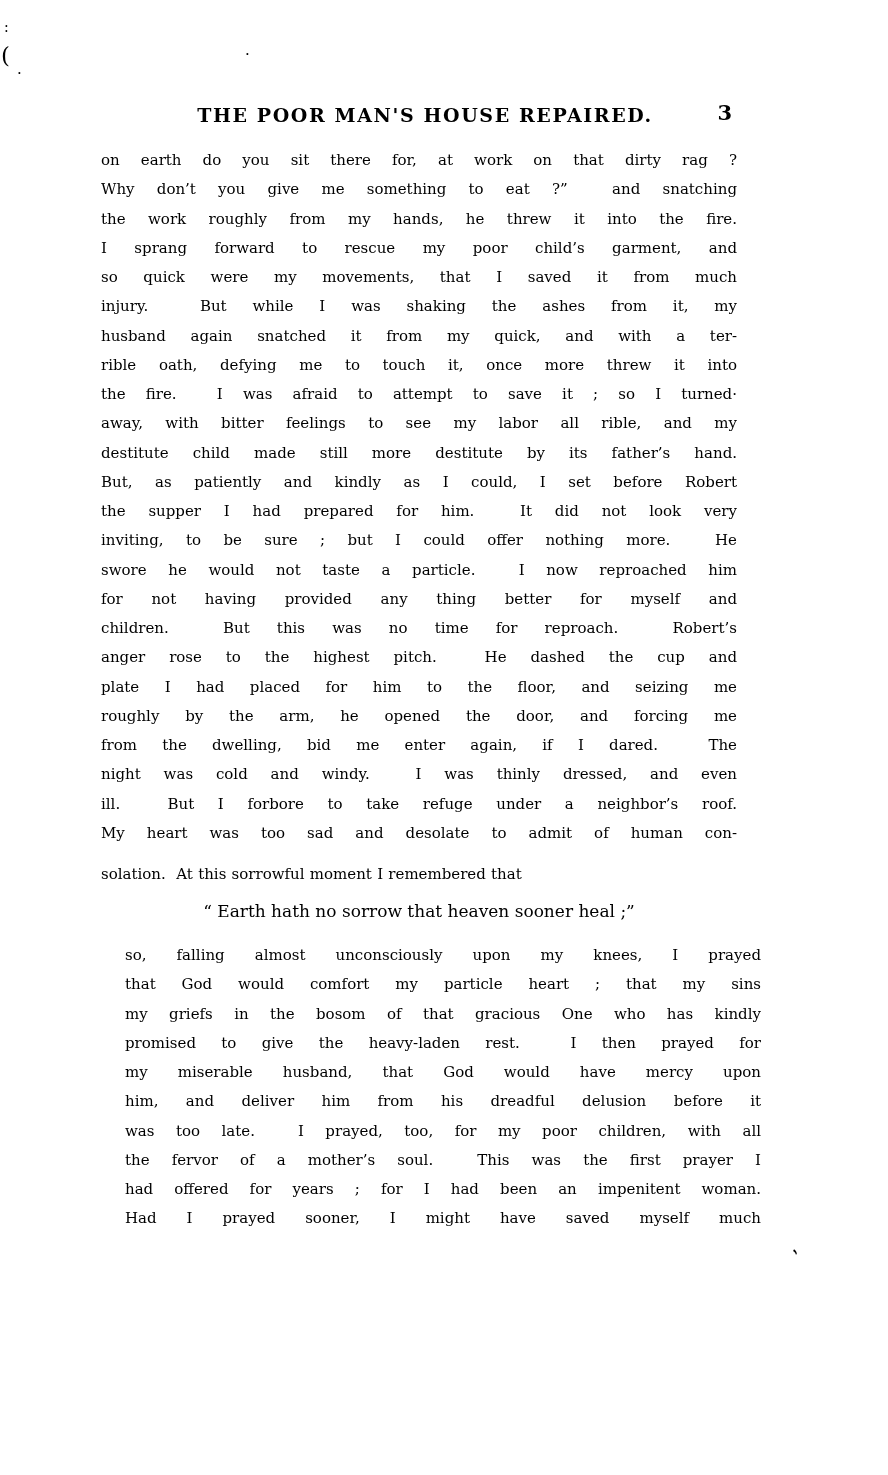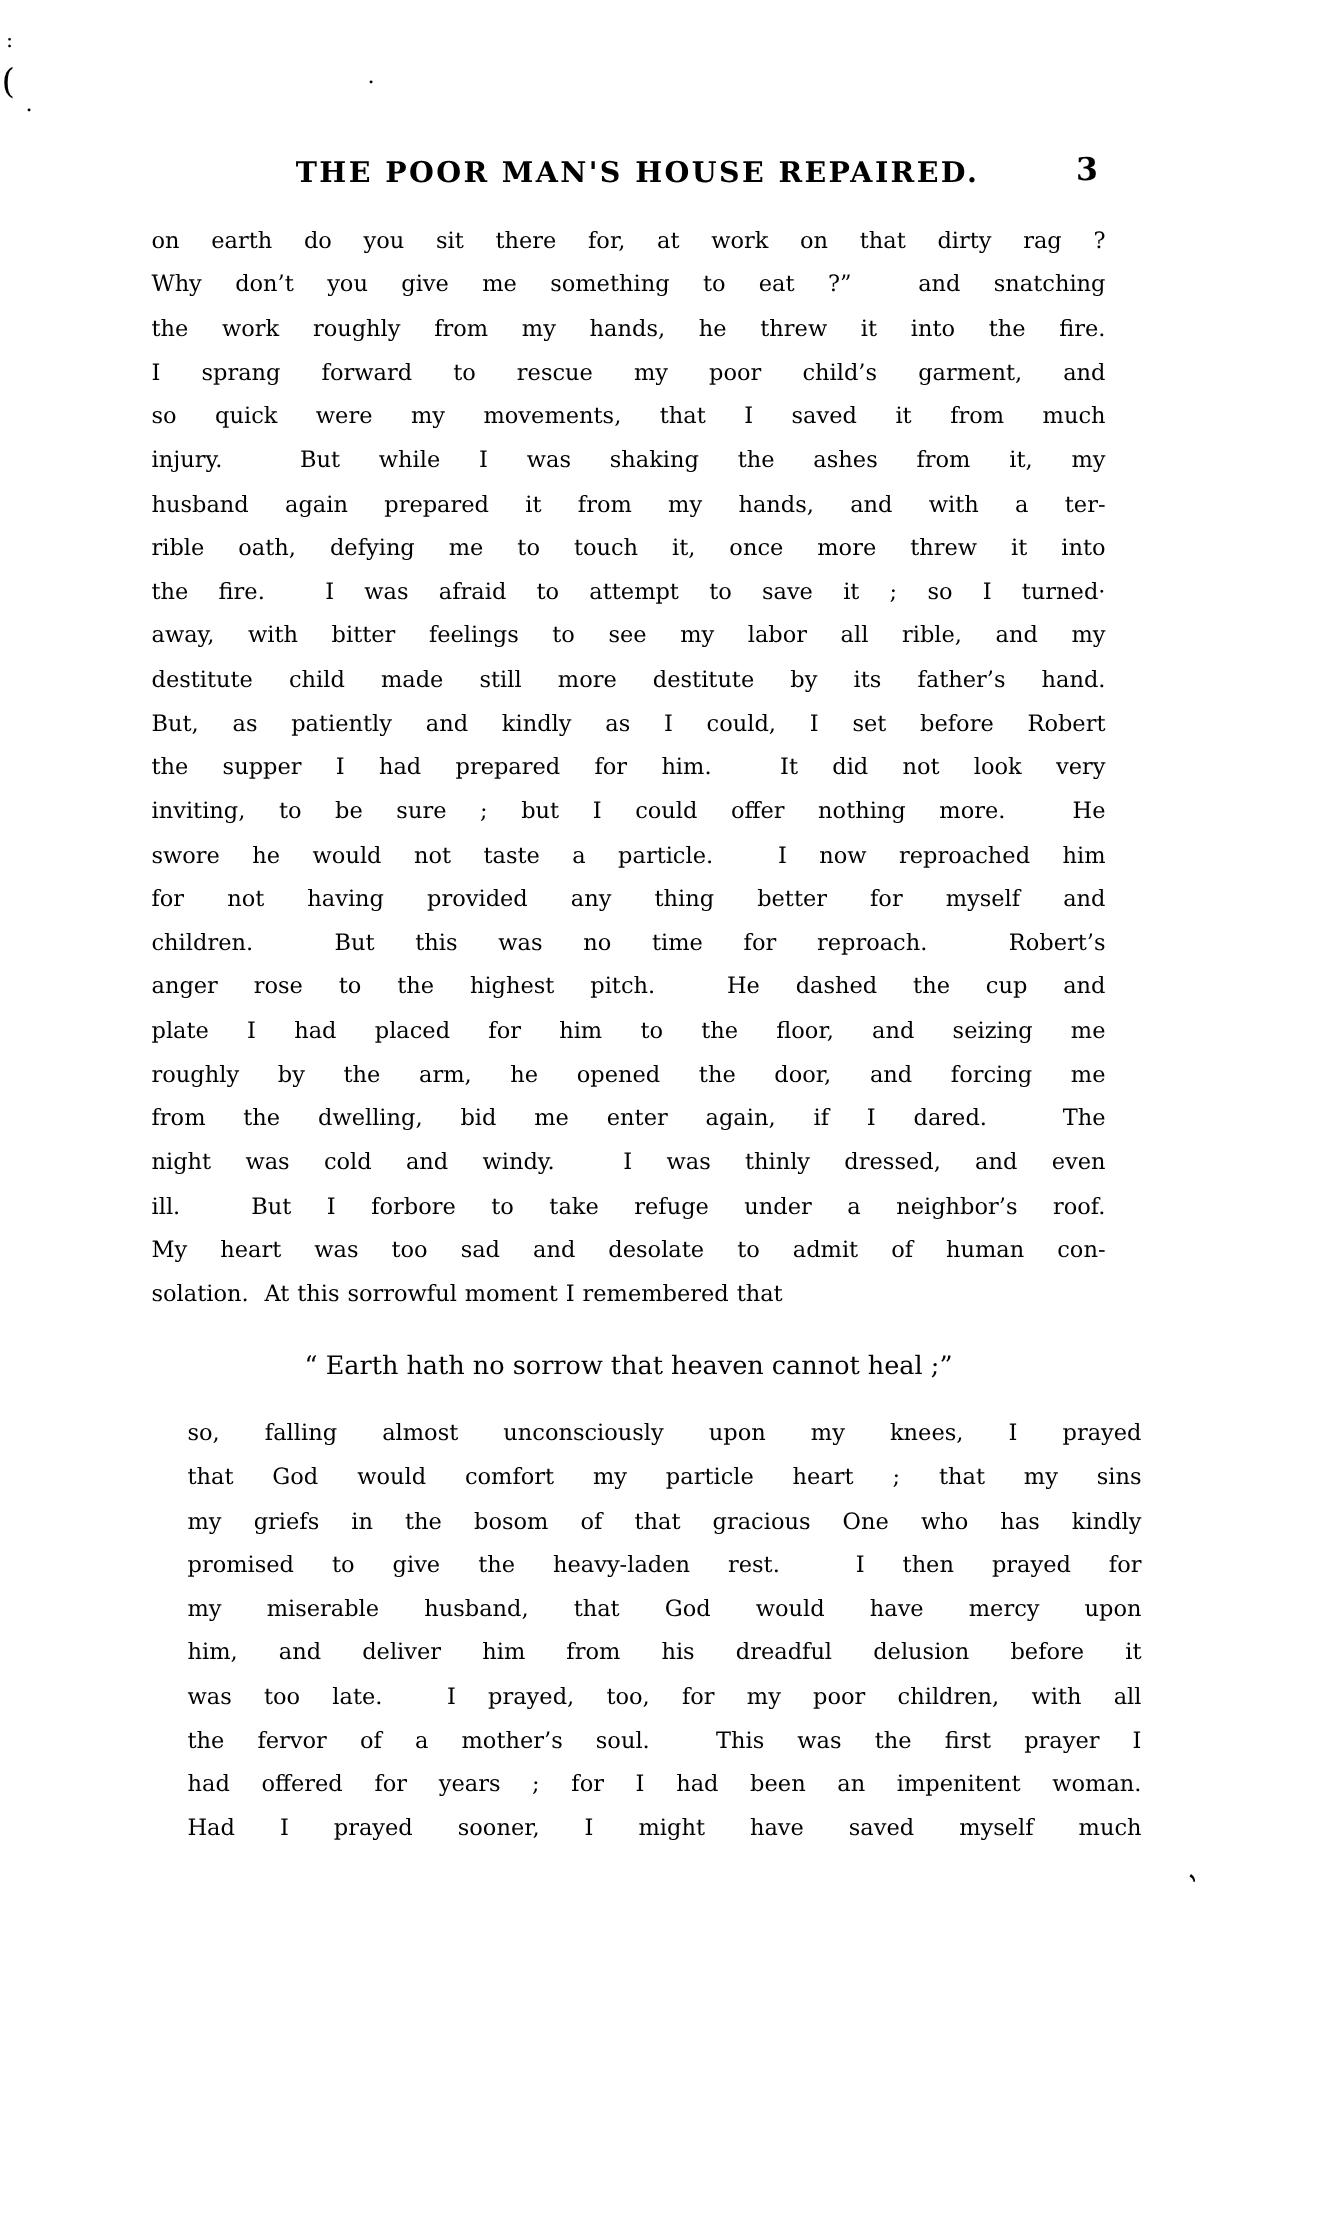--- a/index.html
+++ b/index.html
@@ -48,21 +48,21 @@
     position: absolute;
     left: 0;
     width: 100%;
     font-size: 15px;
     line-height: 29.25px;
     word-spacing: 0.5px;
   }
   #para1 { top: 146px; }
   #para2 { top: 941px; margin-left: 24px; }
   .line { text-align: justify; text-align-last: justify; }
-  .no-justify-last .line:last-child { text-align-last: left; }
+  .no-justify-last .line:last-child { text-align-last: left; margin-top: 12px; }
   .quote {
     position: absolute;
     top: 899px;
     left: 0;
     width: 100%;
     text-align: center;
     font-size: 17px;
     line-height: 24px;
   }
   .artifact {
@@ -85,42 +85,42 @@
       <span class="page-number">3</span>
     </div>
 
     <div id="para1" class="body-par no-justify-last">
         <div class="line">on earth do you sit there for, at work on that dirty rag ?</div>
         <div class="line">Why don’t you give me something to eat ?”&nbsp; and snatching</div>
         <div class="line">the work roughly from my hands, he threw it into the fire.</div>
         <div class="line">I sprang forward to rescue my poor child’s garment, and</div>
         <div class="line">so quick were my movements, that I saved it from much</div>
         <div class="line">injury.&nbsp; But while I was shaking the ashes from it, my</div>
-        <div class="line">husband again prepared it from my hands, and with a ter-</div>
+        <div class="line">husband again snatched it from my quick, and with a ter-</div>
         <div class="line">rible oath, defying me to touch it, once more threw it into</div>
         <div class="line">the fire.&nbsp; I was afraid to attempt to save it ; so I turned·</div>
         <div class="line">away, with bitter feelings to see my labor all rible, and my</div>
         <div class="line">destitute child made still more destitute by its father’s hand.</div>
         <div class="line">But, as patiently and kindly as I could, I set before Robert</div>
         <div class="line">the supper I had prepared for him.&nbsp; It did not look very</div>
         <div class="line">inviting, to be sure ; but I could offer nothing more.&nbsp; He</div>
         <div class="line">swore he would not taste a particle.&nbsp; I now reproached him</div>
         <div class="line">for not having provided any thing better for myself and</div>
         <div class="line">children.&nbsp; But this was no time for reproach.&nbsp; Robert’s</div>
         <div class="line">anger rose to the highest pitch.&nbsp; He dashed the cup and</div>
         <div class="line">plate I had placed for him to the floor, and seizing me</div>
         <div class="line">roughly by the arm, he opened the door, and forcing me</div>
         <div class="line">from the dwelling, bid me enter again, if I dared.&nbsp; The</div>
         <div class="line">night was cold and windy.&nbsp; I was thinly dressed, and even</div>
         <div class="line">ill.&nbsp; But I forbore to take refuge under a neighbor’s roof.</div>
         <div class="line">My heart was too sad and desolate to admit of human con-</div>
         <div class="line">solation.&nbsp; At this sorrowful moment I remembered that</div>
       </div>
 
-    <div class="quote">“ Earth hath no sorrow that heaven cannot heal ;”</div>
+    <div class="quote">“ Earth hath no sorrow that heaven sooner heal ;”</div>
 
     <div id="para2" class="body-par">
         <div class="line">so, falling almost unconsciously upon my knees, I prayed</div>
         <div class="line">that God would comfort my particle heart ; that my sins</div>
         <div class="line">my griefs in the bosom of that gracious One who has kindly</div>
         <div class="line">promised to give the heavy-laden rest.&nbsp; I then prayed for</div>
         <div class="line">my miserable husband, that God would have mercy upon</div>
         <div class="line">him, and deliver him from his dreadful delusion before it</div>
         <div class="line">was too late.&nbsp; I prayed, too, for my poor children, with all</div>
         <div class="line">the fervor of a mother’s soul.&nbsp; This was the first prayer I</div>

